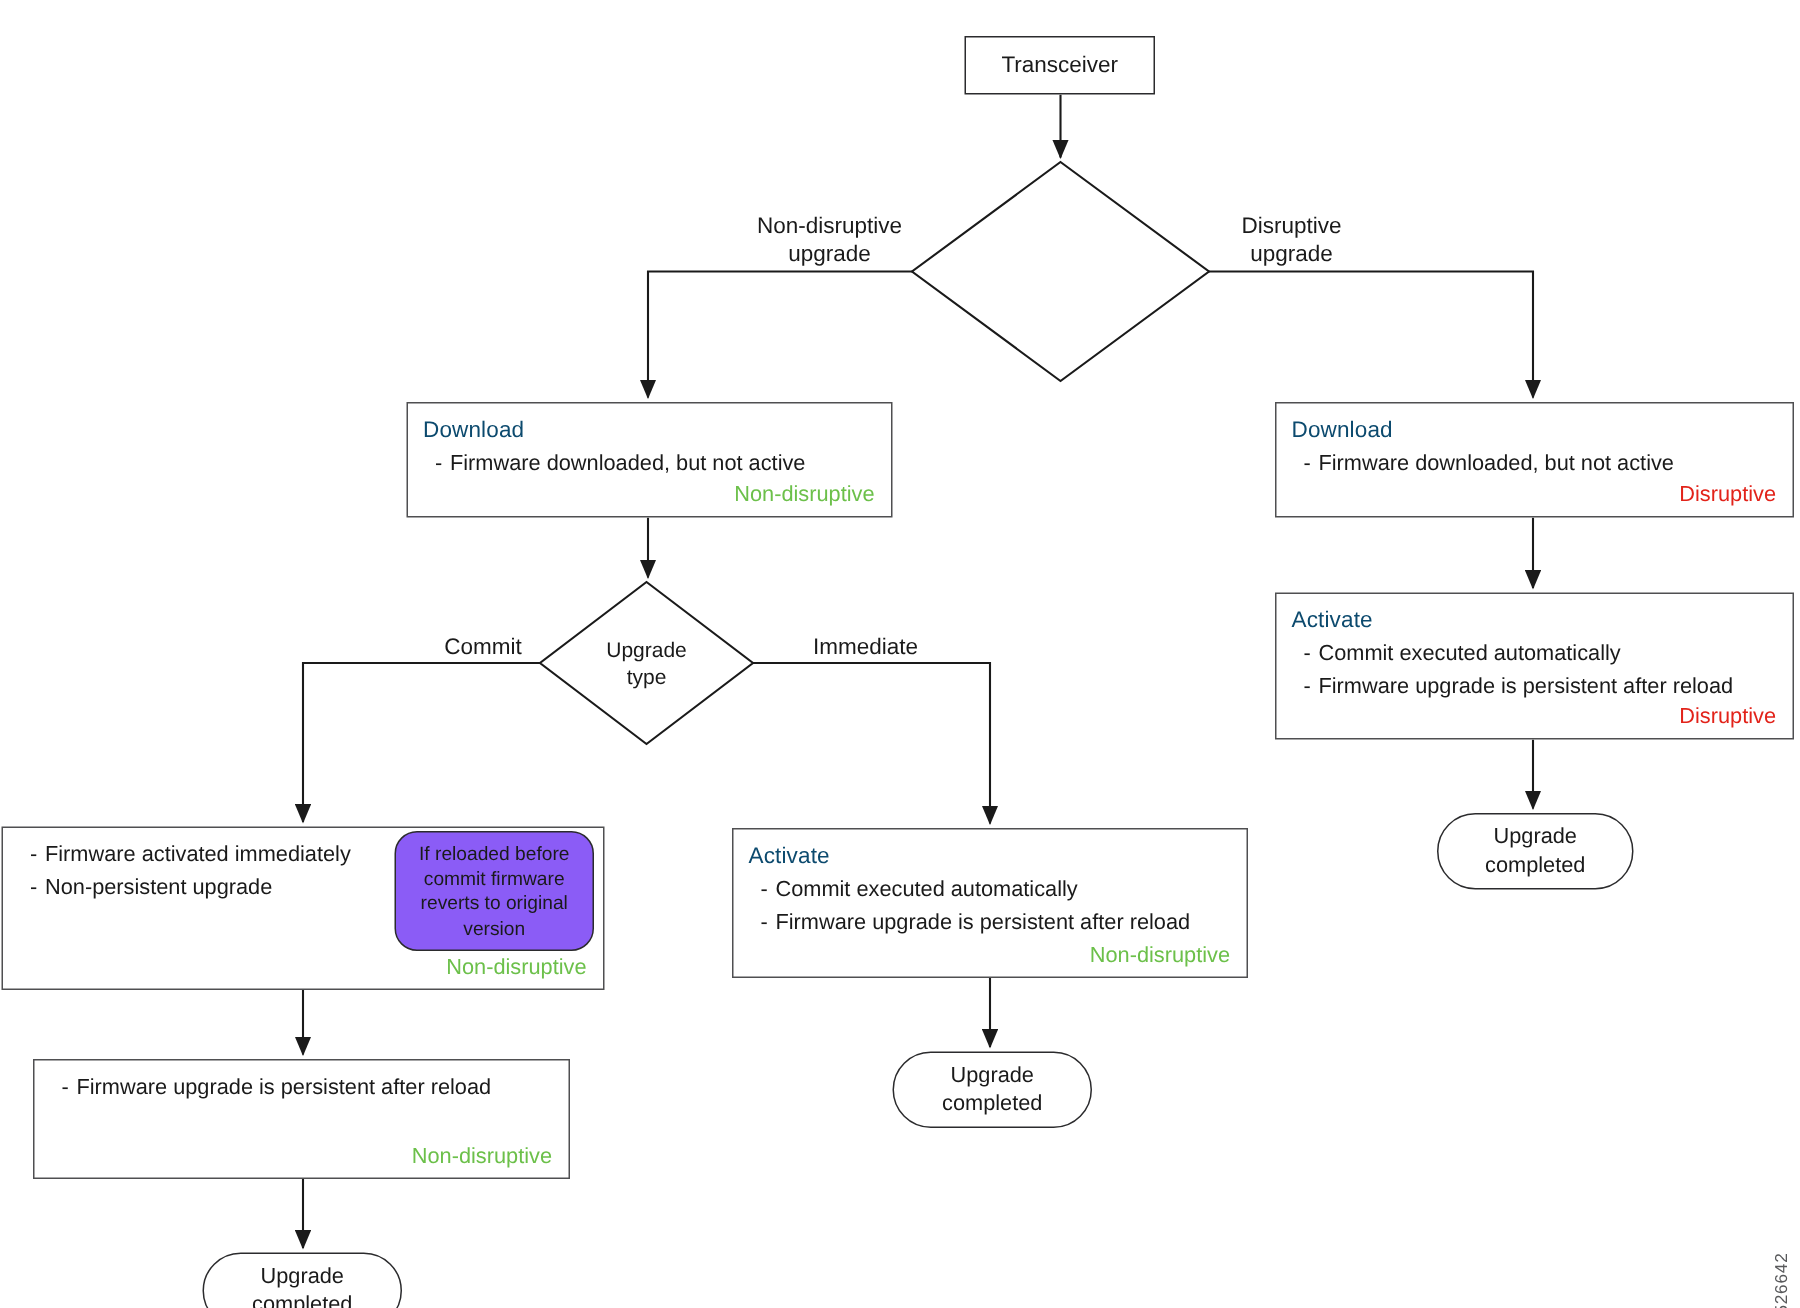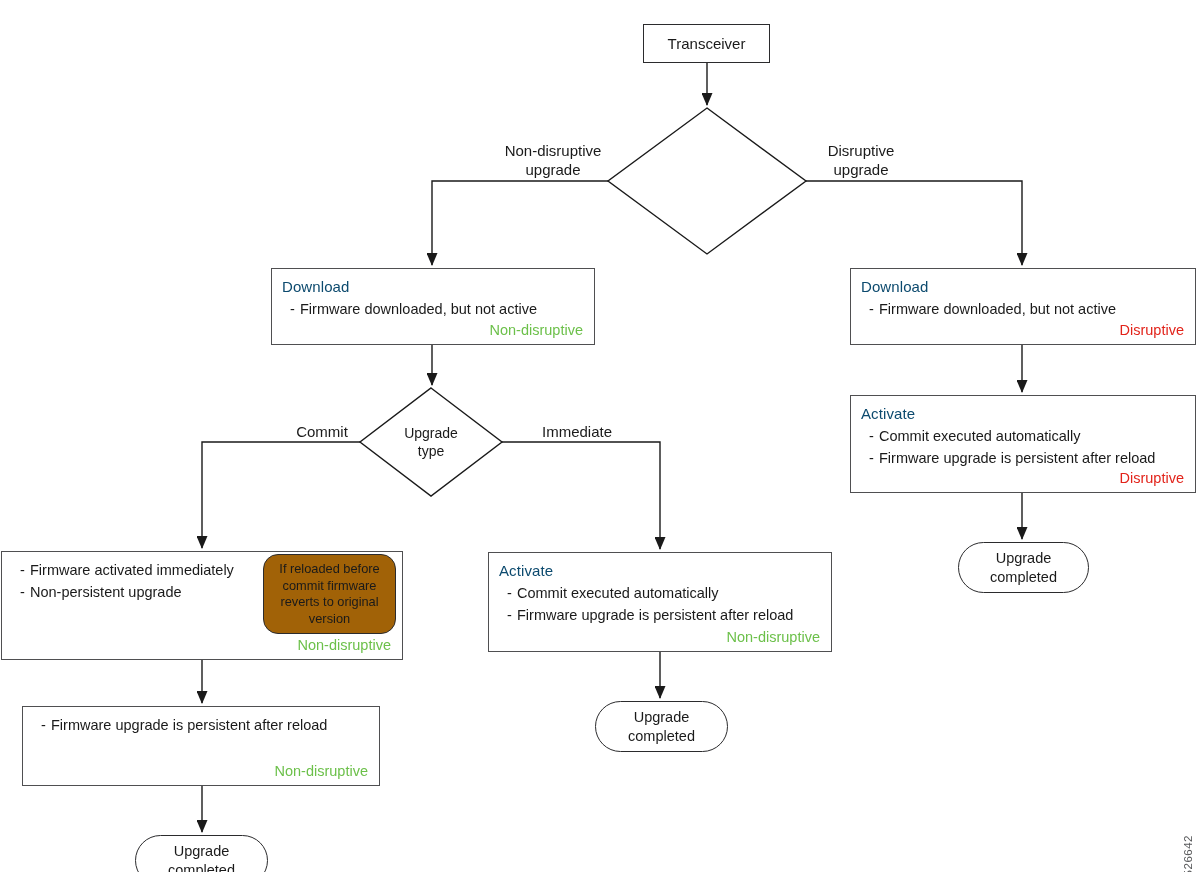--- a/index.html
+++ b/index.html
@@ -23,21 +23,21 @@
   }
   .label{
     position:absolute;z-index:1;background:transparent;text-align:center;
     font-size:15px;line-height:19px;
   }
   .multiline{white-space:pre-line;}
   .dmd-text{
     position:absolute;z-index:1;text-align:center;font-size:14px;line-height:17.5px;
   }
   .note{
-    position:absolute;border:1.5px solid #2b2b2d;border-radius:15px;background:#a16207;
+    position:absolute;border:1.5px solid #2b2b2d;border-radius:15px;background:#8b5cf6;
     display:flex;align-items:center;justify-content:center;text-align:center;
     font-size:12.8px;line-height:16.5px;padding:2px 4px;box-sizing:border-box;
   }
   .simplebox{
     display:flex;align-items:center;justify-content:center;text-align:center;
     font-size:15px;border:1.4px solid #2b2b2d;
   }
   #figid{
     position:absolute;right:6px;bottom:16px;z-index:1;
     writing-mode:vertical-rl;transform:rotate(180deg);

